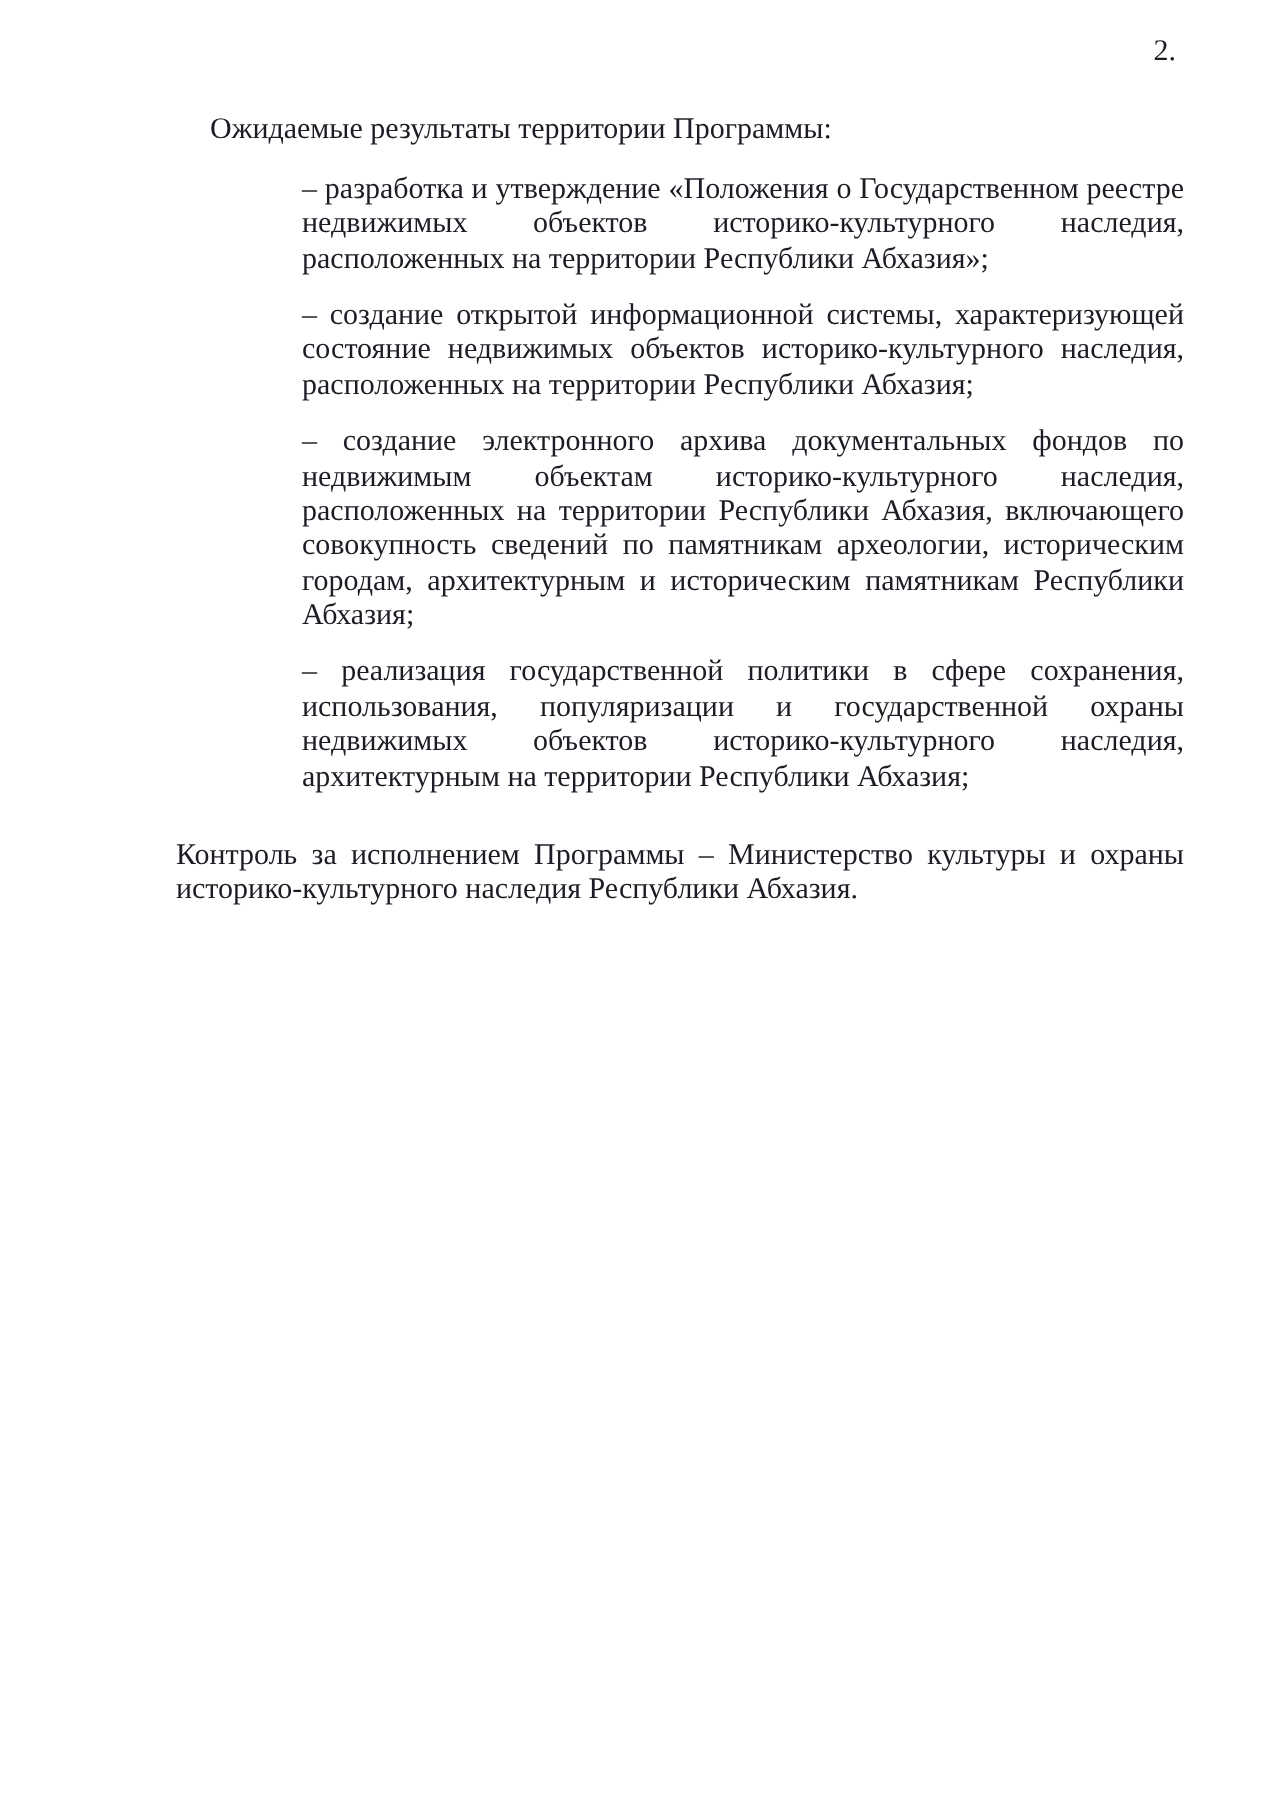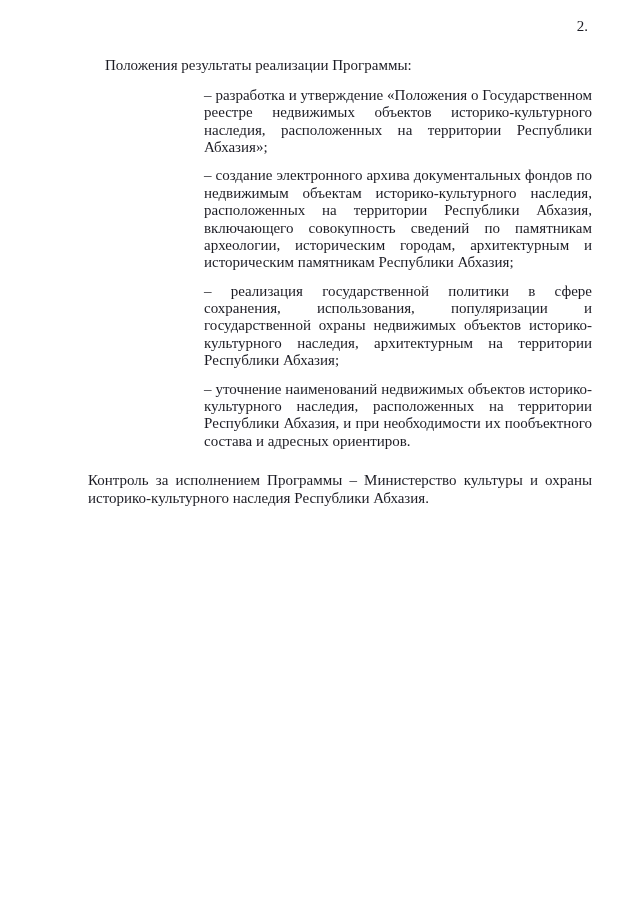--- a/index.html
+++ b/index.html
@@ -24,42 +24,42 @@
     .page-number {
       text-align: right;
       margin: 0 4px 22px 0;
     }
     .intro {
       margin: 0 0 12px 0;
       text-indent: 17px;
       text-align: justify;
     }
     .bullets {
-      margin-left: 116px;
+      margin-left: 63px;
     }
     .bullet {
       margin: 0 0 11px 0;
       text-align: justify;
     }
     .closing {
       margin: 22px 0 14px 0;
       text-align: justify;
     }
   </style>
 </head>
 <body>
 
 <div class="page">
 
   <div class="page-number">2.</div>
 
-  <p class="intro">Положения результаты реализации Программы:</p>
+  <p class="intro">Ожидаемые результаты территории Программы:</p>
 
   <div class="bullets">
     <p class="bullet">– разработка и утверждение «Положения о Государственном реестре недвижимых объектов историко-культурного наследия, расположенных на территории Республики Абхазия»;</p>
+    <p class="bullet">– создание открытой информационной системы, характеризующей состояние недвижимых объектов историко-культурного наследия, расположенных на территории Республики Абхазия;</p>
     <p class="bullet">– создание электронного архива документальных фондов по недвижимым объектам историко-культурного наследия, расположенных на территории Республики Абхазия, включающего совокупность сведений по памятникам археологии, историческим городам, архитектурным и историческим памятникам Республики Абхазия;</p>
     <p class="bullet">– реализация государственной политики в сфере сохранения, использования, популяризации и государственной охраны недвижимых объектов историко-культурного наследия, архитектурным на территории Республики Абхазия;</p>
-    <p class="bullet">– уточнение наименований недвижимых объектов историко-культурного наследия, расположенных на территории Республики Абхазия, и при необходимости их пообъектного состава и адресных ориентиров.</p>
   </div>
 
   <p class="closing">Контроль за исполнением Программы – Министерство культуры и охраны историко-культурного наследия Республики Абхазия.</p>
 
 </div>
 
 </body></html>

